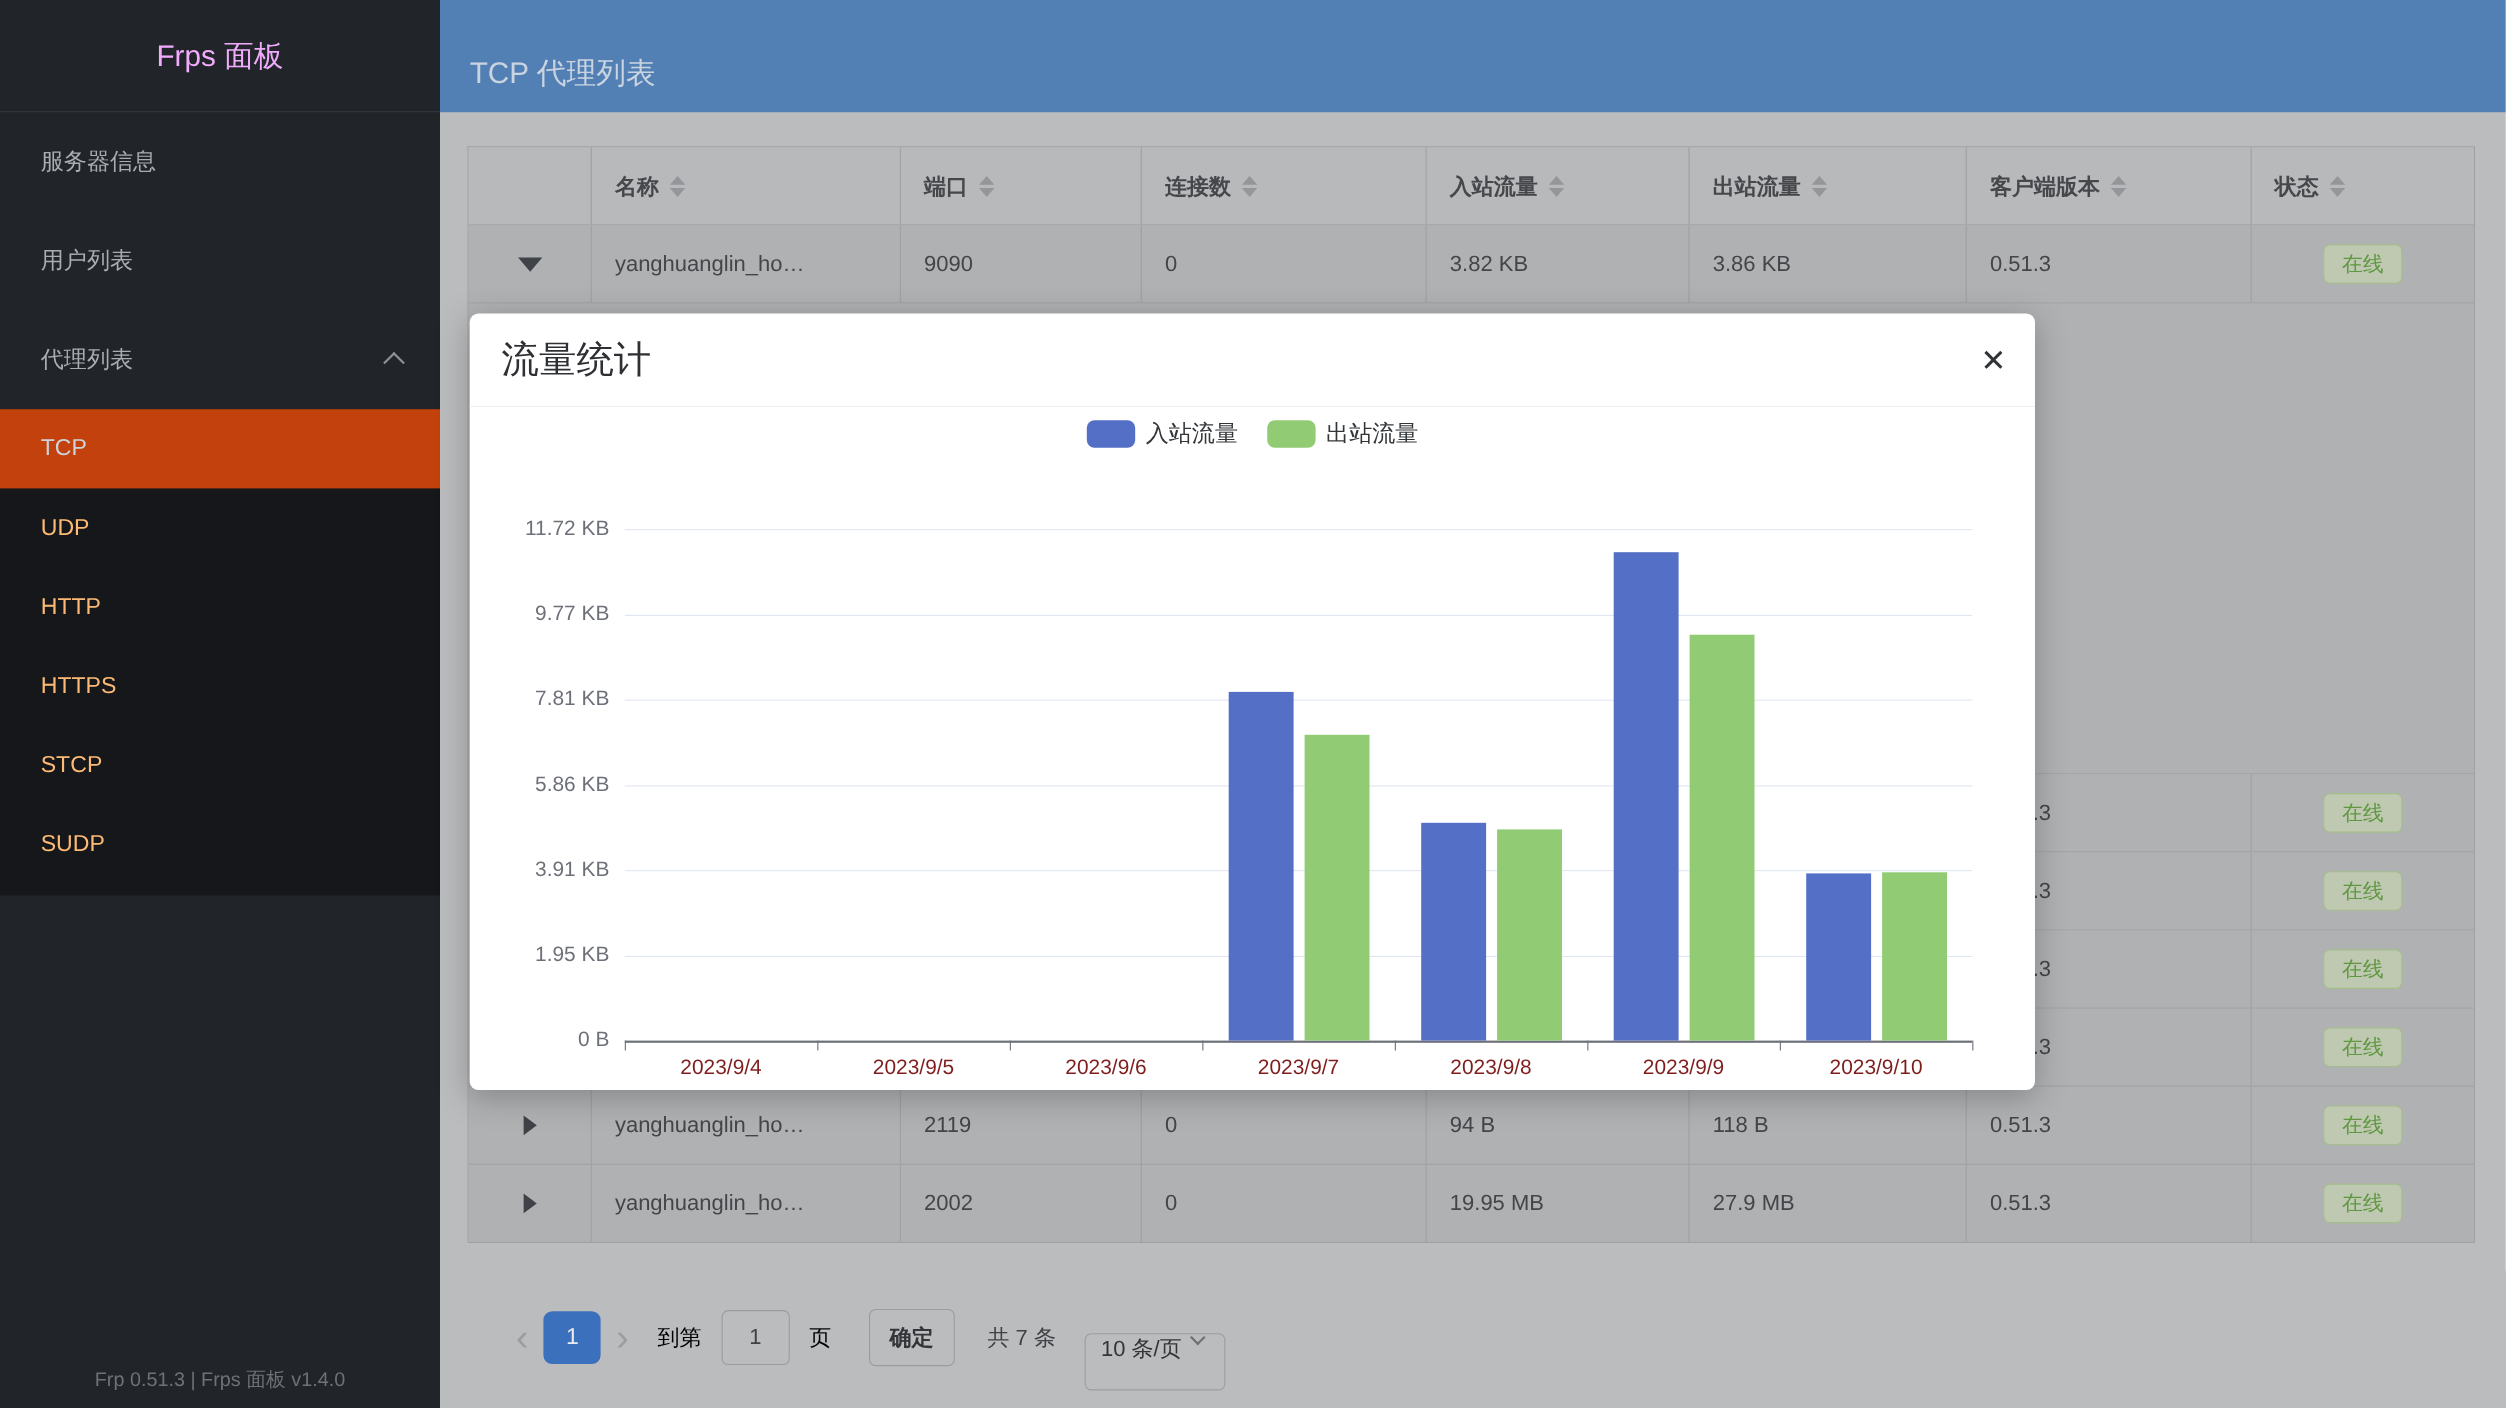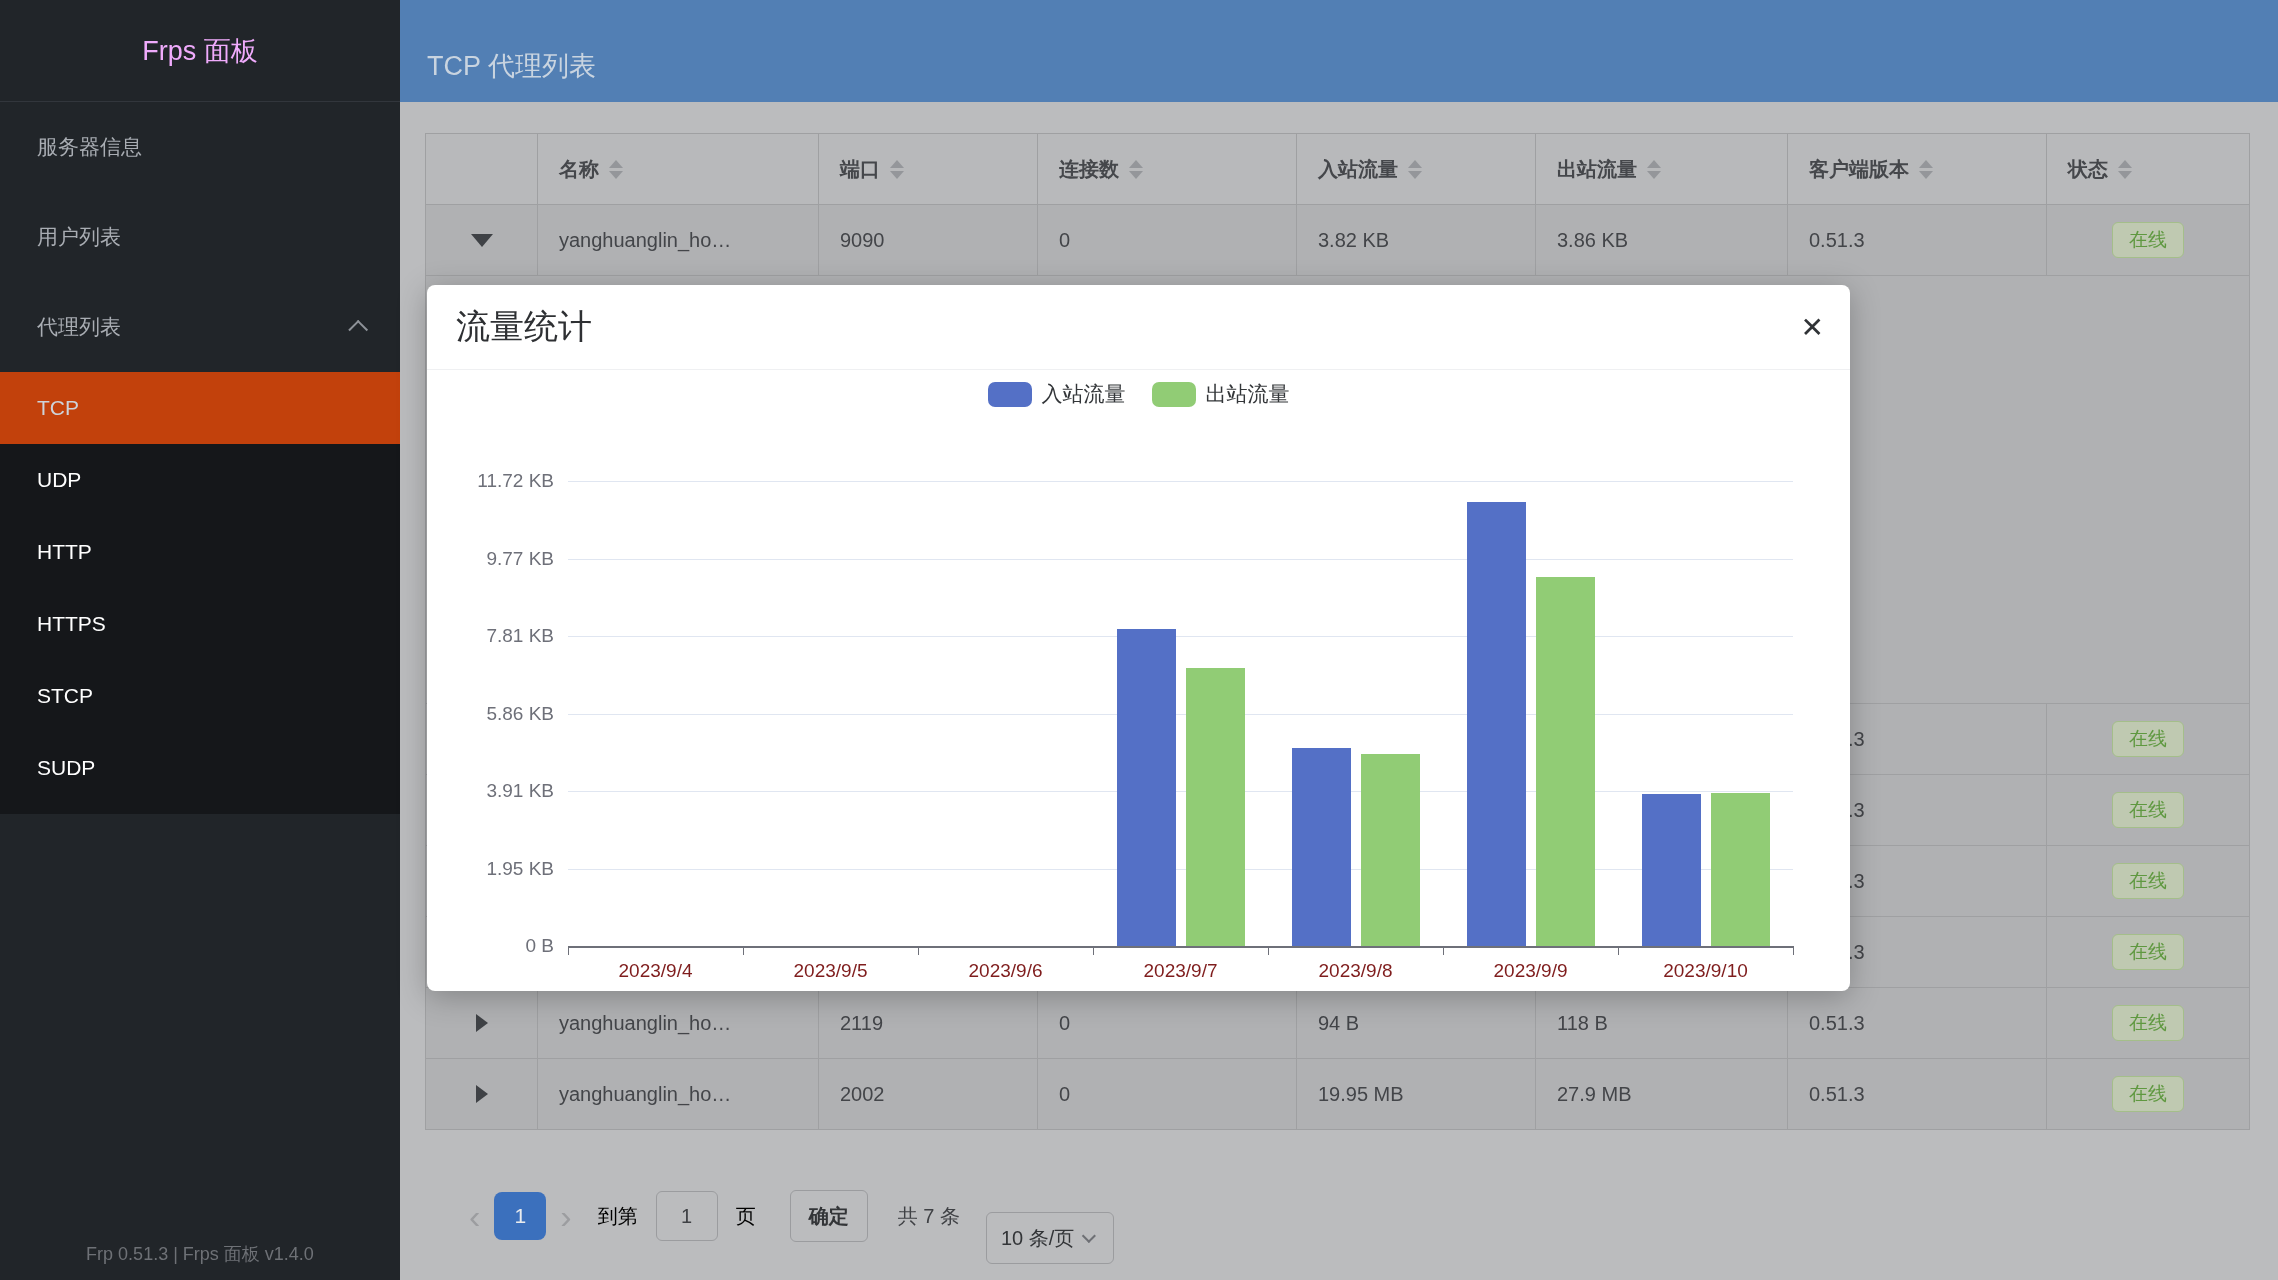--- a/index.html
+++ b/index.html
@@ -8,21 +8,21 @@
   .app { position:relative; width:2278px; height:1280px; background:#BBBCBE; overflow:hidden; }
 
   
   .sidebar { position:absolute; left:0; top:0; width:400px; height:1280px; background:#212529; z-index:2; }
   .sidebar-title { height:102px; display:flex; align-items:center; justify-content:center;
     color:#f0abfc; font-size:27px; border-bottom:1px solid #32363C; }
   .menu-item { height:90px; display:flex; align-items:center; padding:0 32px 0 37px;
     color:#A9ADB3; font-size:21px; cursor:pointer; justify-content:space-between; }
   .submenu { background:#15171A; padding-bottom:10px; }
   .submenu-item { height:72px; display:flex; align-items:center; padding-left:37px;
-    color:#ffffff; font-size:21px; cursor:pointer; }
+    color:#fdba74; font-size:21px; cursor:pointer; }
   .submenu-item.active { background:#c2410c; color:#CDD3DA; }
   .chevron-up { width:14px; height:14px; border-left:2px solid #8E9298; border-top:2px solid #8E9298;
     transform:rotate(45deg) translateY(4px); }
   .sidebar-footer { position:absolute; bottom:14px; left:0; width:100%; text-align:center;
     color:#6E7176; font-size:18px; }
 
   
   .topbar { position:absolute; left:400px; top:0; width:1878px; height:102px; background:#527FB4; }
   .topbar-title { position:absolute; left:27px; top:0; height:132px; display:flex; align-items:center;
     color:#C9D4E0; font-size:27px; }
@@ -55,21 +55,21 @@
   .pg-chevron { font-size:34px; color:#9C9DA0; padding:0 14px; line-height:48px; cursor:pointer; }
   .pg-active { width:52px; height:48px; background:#3B70BD; color:#E9EBEE; border-radius:8px;
     display:flex; align-items:center; justify-content:center; font-size:21px; cursor:pointer; }
   .pg-text { margin:0 12px; color:#000000; }
   .pg-input { width:62px; height:50px; background:#BBBCBE; border:1px solid #9B9C9F; border-radius:6px;
     text-align:center; font-size:20px; color:#3F4145; margin:0 6px; }
   .pg-btn { height:52px; padding:0 18px; margin-left:22px; background:#BBBCBE; border:1px solid #9B9C9F;
     border-radius:6px; font-size:20px; color:#333538; font-weight:bold; cursor:pointer; }
   .pg-total { margin:0 26px 0 30px; color:#3F4145; }
   .pg-select { height:52px; min-width:128px; background:#BBBCBE; border:1px solid #9B9C9F; border-radius:6px;
-    display:flex; align-items:center; padding:0 14px; cursor:pointer; color:#333538;margin-top:44px; }
+    display:flex; padding:0 14px; cursor:pointer; color:#333538;margin-top:44px; }
   .select-chevron { width:10px; height:10px; border-left:2px solid #6E7075; border-bottom:2px solid #6E7075;
     transform:rotate(-45deg) translateY(-3px); margin-left:12px; }
 
   
   .backdrop { position:absolute; inset:0; background:rgba(0,0,0,0); z-index:5; }
   .modal { position:absolute; left:427px; top:285px; width:1423px; height:706px; background:#FFFFFF;
     border-radius:8px; box-shadow:0 6px 30px rgba(0,0,0,0.25); z-index:6; }
   .modal-header { height:85px; border-bottom:1px solid #EFF0F2; position:relative; display:flex; align-items:center; }
   .modal-title { margin-left:29px; font-size:34px; color:#2E3033; }
   .modal-close { position:absolute; right:26px; top:0; height:85px; display:flex; align-items:center;

